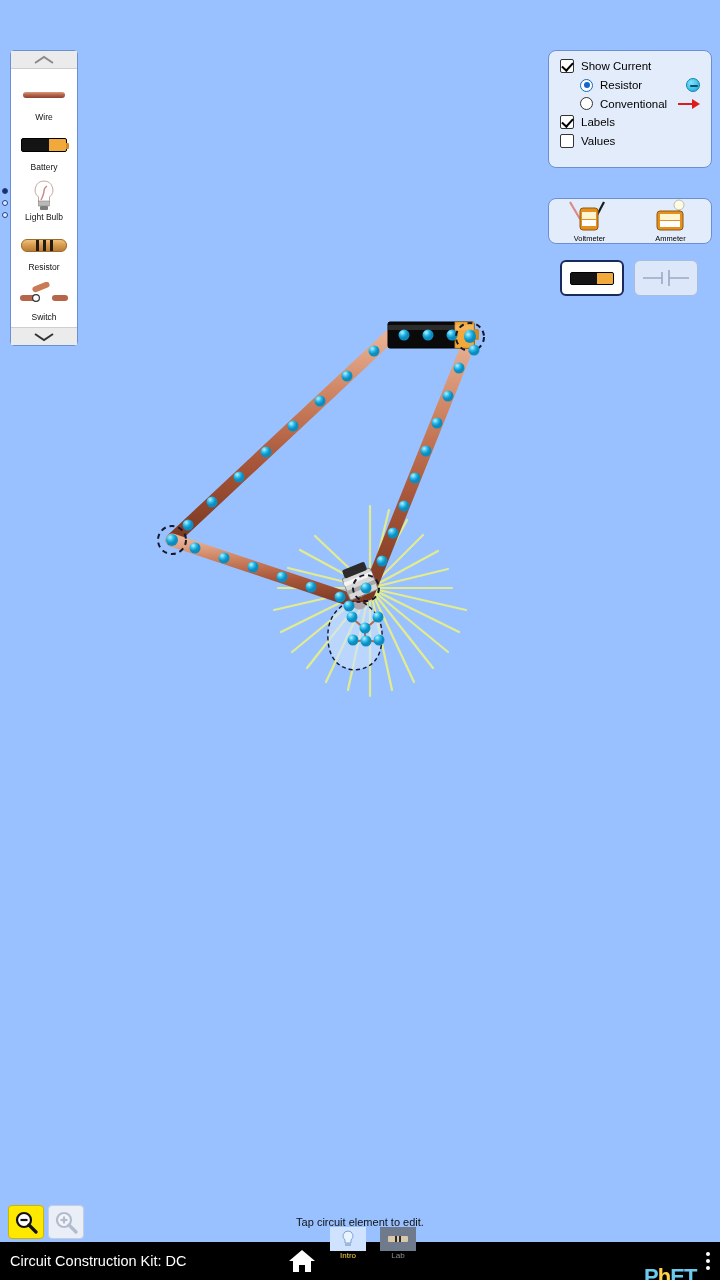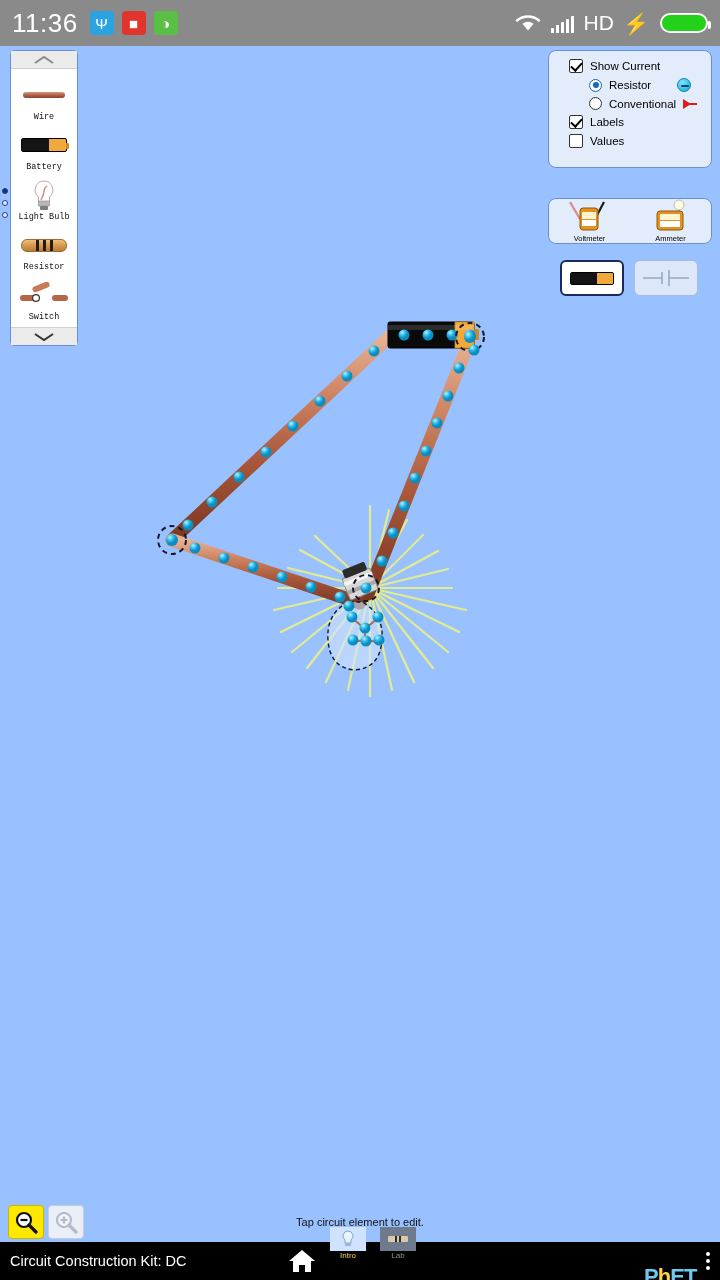--- a/index.html
+++ b/index.html
@@ -51,21 +51,21 @@
     position: absolute; left: 10px; top: 4px; width: 68px;
     background: #fff; border: 1px solid #6b8fd4; border-radius: 4px;
     display: flex; flex-direction: column;
   }
   .tb-arrow {
     height: 18px; background: #ebebeb; border-bottom: 1px solid #cfcfcf;
     display: flex; align-items: center; justify-content: center;
     color: #777; font-size: 12px; line-height: 1;
   }
   .tb-arrow.bottom { border-bottom: none; border-top: 1px solid #cfcfcf; background:#ebebeb; }
-  .tb-items { padding: 6px 4px 2px; font-family: Liberation Mono, monospace; }
+  .tb-items { padding: 6px 4px 2px; }
   .tb-item { display: flex; flex-direction: column; align-items: center;
     padding: 5px 0 3px; }
   .tb-label { font-size: 8.5px; color: #111; margin-top: 2px; }
   .tb-gfx { height: 30px; display: flex; align-items: center; justify-content: center; }
 
   .gfx-wire { width: 42px; height: 6px; border-radius: 3px;
     background: linear-gradient(#d99a7c,#b5654a 45%,#8c4030); }
   .gfx-batt { width: 46px; height: 14px; border-radius: 2px;
     background: linear-gradient(90deg,#141414 0 62%,#f0a93a 62% 100%);
     border: 1px solid #000; position: relative; }
@@ -81,21 +81,21 @@
     display: flex; flex-direction: column; gap: 6px; }
   .edge-dots b { display:block; width:6px; height:6px; border-radius:50%;
     border:1px solid #23418c; background:#dce9ff; }
   .edge-dots b.on { background:#13306f; }
 
   
   .panel {
     position: absolute; background: #e3ecfb; border: 1px solid #6b8fd4;
     border-radius: 8px;
   }
-  .panel-current { left: 548px; top: 4px; width: 164px; padding: 8px 20px; }
+  .panel-current { left: 548px; top: 4px; width: 164px; padding: 8px 11px; }
   .chk-row { display: flex; align-items: center; gap: 7px; margin-bottom: 5px; }
   .chk-row.indent { margin-left: 20px; }
   .cbox { width: 14px; height: 14px; background: #fff; border: 1px solid #333;
     border-radius: 2px; position: relative; flex: 0 0 auto; }
   .cbox.checked:after {
     content:""; position:absolute; left:3px; top:0px; width:5px; height:9px;
     border:solid #000; border-width:0 2px 2px 0; transform: rotate(42deg);
   }
   .rbox { width: 13px; height: 13px; border-radius: 50%; background:#fff;
     border: 1px solid #333; position: relative; flex: 0 0 auto; }
@@ -161,46 +161,20 @@
     font-family: "Liberation Sans", sans-serif; position: relative; margin-top: 32px; }
   .phet-logo .h { color: #ffd24a; }
   .kebab { display:flex; flex-direction:column; gap:3px; }
   .kebab b { width: 4px; height: 4px; border-radius:50%; background:#fff; display:block; }
 </style>
 </head>
 <body>
 
 <div id="app">
 
-  <div class="statusbar">
-    <div class="clock">11:36</div>
-    <div class="sb-icons-left">
-      <span class="sb-badge blue">Ψ</span>
-      <span class="sb-badge red">■</span>
-      <span class="sb-badge green">◑</span>
-    </div>
-    <div class="sb-right">
-      <span class="wifi-ico">
-        <svg width="26" height="20" viewBox="0 0 26 20">
-            <path d="M13 17.5 L7.5 10.8 A9 9 0 0 1 18.5 10.8 Z" fill="#fff"></path>
-            <path d="M2 7.5 A17 17 0 0 1 24 7.5" stroke="#fff" stroke-width="2.4" fill="none" stroke-linecap="round"></path>
-          </svg>
-      </span>
-      <span class="bars-ico">
-        <i style="height:5px"></i>
-          <i style="height:8px"></i>
-          <i style="height:11px"></i>
-          <i style="height:14px"></i>
-          <i style="height:17px"></i>
-      </span>
-      <span class="hd-text">HD</span>
-      <span class="glyph">⚡</span>
-      <span class="battery-shape"></span>
-    </div>
-  </div>
 
   <div class="sim">
 
     <div class="toolbox">
       <div class="tb-arrow">
         <svg width="22" height="10" viewBox="0 0 22 10">
             <path d="M2 8 L11 2 L20 8" stroke="#8a8a8a" stroke-width="2" fill="none"></path>
           </svg>
       </div>
       <div class="tb-items">

